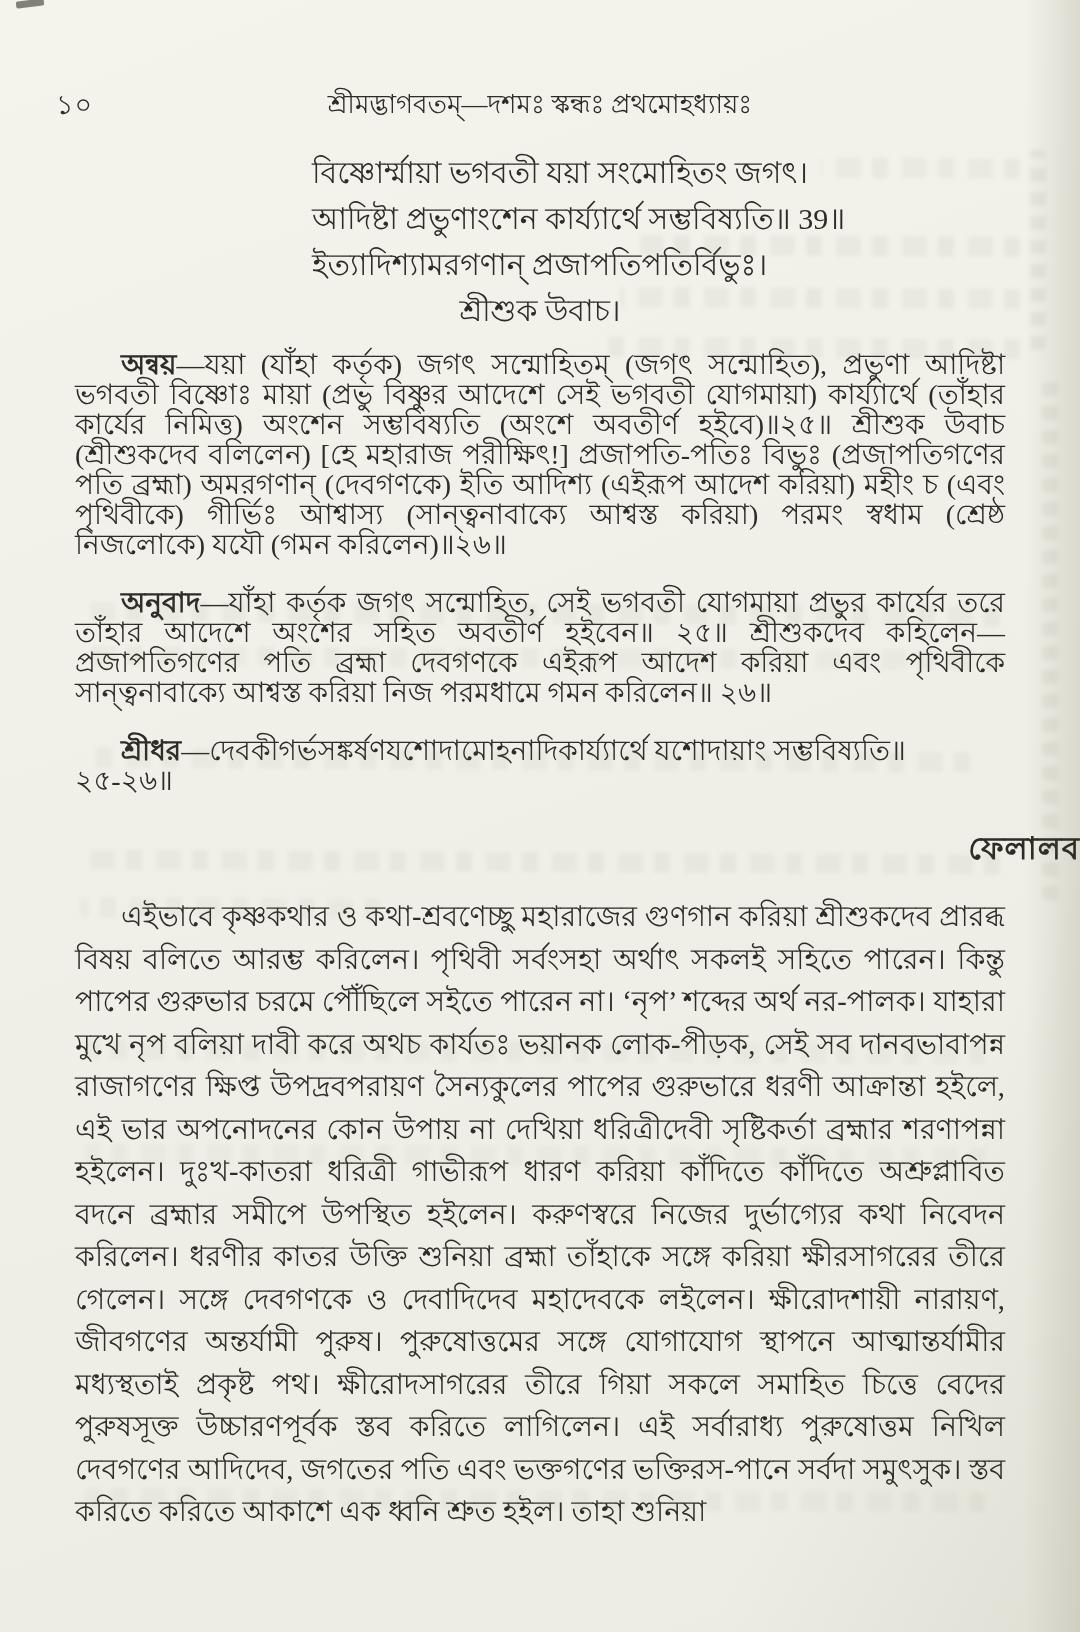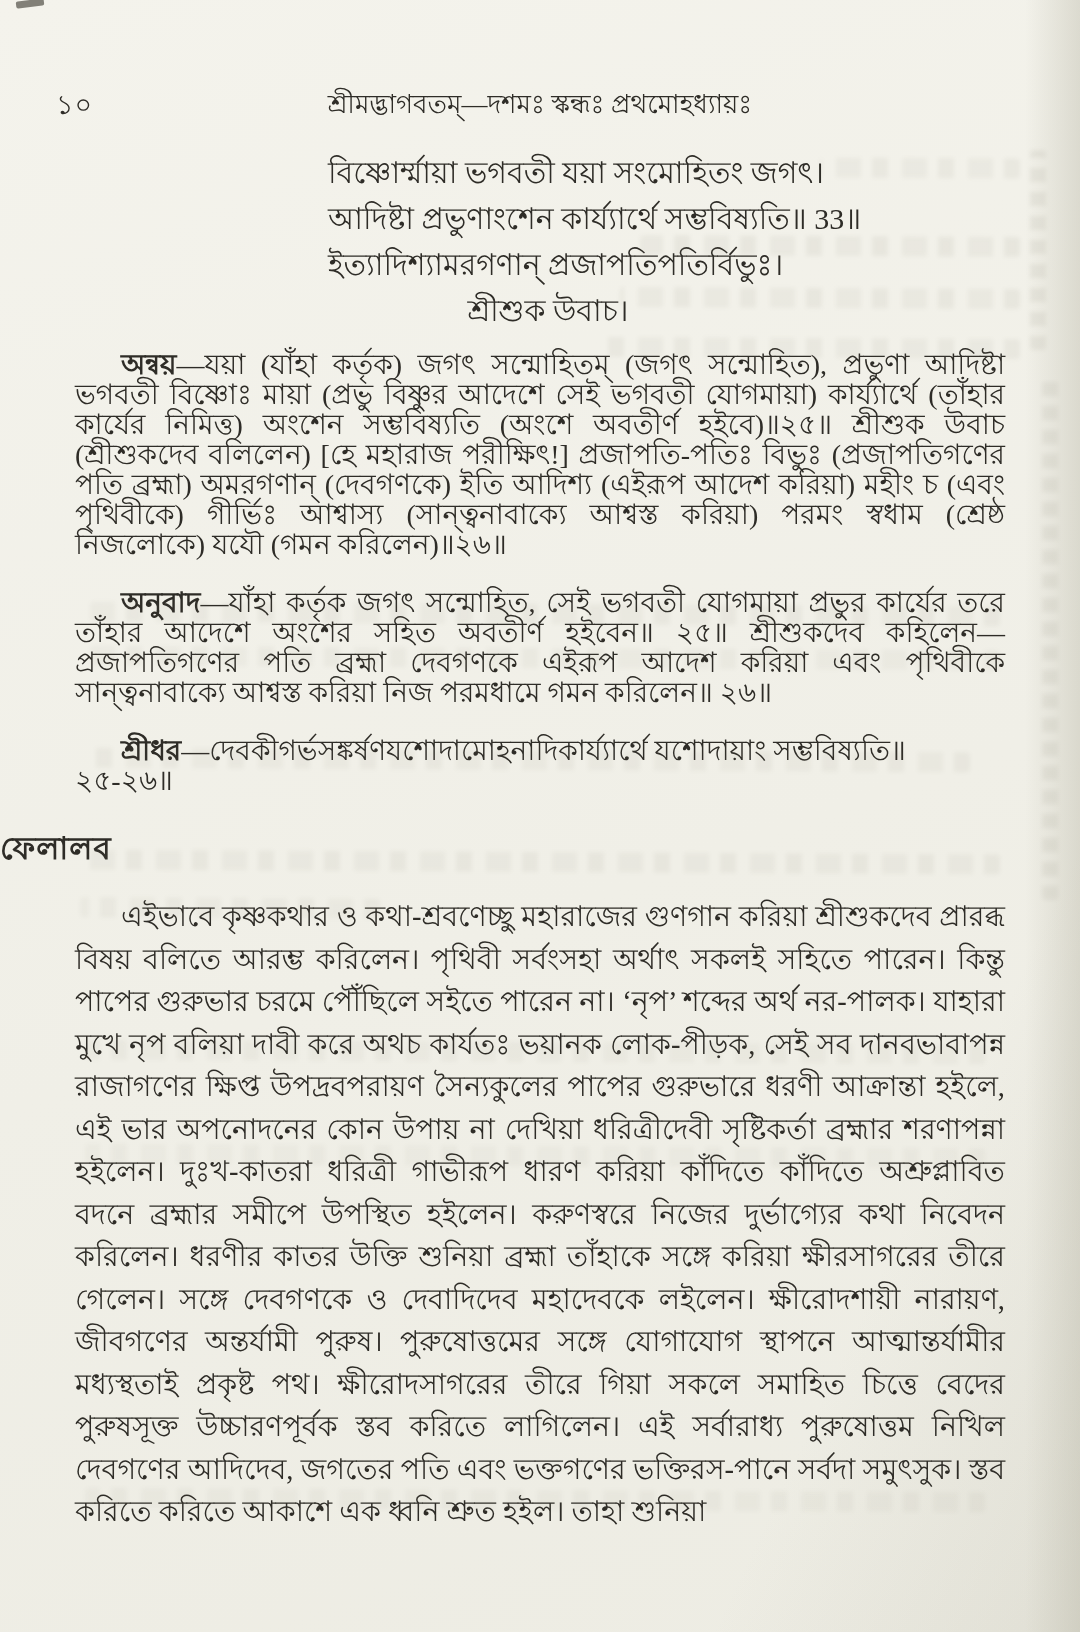--- a/index.html
+++ b/index.html
@@ -16,37 +16,37 @@
     background:
       linear-gradient(to left, rgba(185,183,167,.40), rgba(185,183,167,0) 55px),
       linear-gradient(115deg, rgba(0,0,0,0) 80%, rgba(178,176,160,.22)),
       linear-gradient(160deg,#f4f3ec 0%, #f0efe7 55%, #edece3 100%);
   }
   
   .header-row{position:relative;height:40px;margin-top:84px;}
   .page-number{position:absolute;left:56px;top:0;font-size:27px;letter-spacing:1px;}
   .header-title{text-align:center;font-size:26px;font-weight:400;}
   
-  .verse-block{margin-top:26px;font-size:30px;line-height:46px;font-weight:500;padding-left:16px;}
+  .verse-block{margin-top:26px;font-size:30px;line-height:46px;font-weight:500;}
   .verse-line{margin-left:312px;white-space:nowrap;}
   .verse-speaker{text-align:center;margin-left:0;}
   
   .para{
     width:930px;margin-left:75px;
     text-align:justify;
     font-size:28px;line-height:30px;
     font-weight:500;
   }
   .para.indent{text-indent:46px;}
   .p-anvaya{margin-top:16px;}
   .p-anuvada{margin-top:26px;}
   .p-sridhara{margin-top:24px;text-align:left;font-family:Liberation Serif, serif;}
   .bold-label{font-weight:700;}
   .section-heading{
-    text-align:left;
+    text-align:right;
     font-size:31px;font-weight:700;letter-spacing:1px;
   }
   .p-body{margin-top:20px;font-size:28.5px;line-height:42.5px;}
   
   .bleed{
     position:absolute;height:20px;border-radius:4px;
     background:repeating-linear-gradient(90deg,
       rgba(118,114,96,.55) 0 16px, rgba(118,114,96,0) 16px 27px,
       rgba(118,114,96,.45) 27px 52px, rgba(118,114,96,0) 52px 66px);
     filter:blur(2px);
@@ -86,21 +86,21 @@
   <div class="bleed-v" style="top:380px;left:1042px;height:520px;opacity:.16;"></div>
   <div class="bleed-v" style="top:150px;left:1030px;height:200px;opacity:.18;"></div>
 
   <div class="header-row">
     <span class="page-number">১০</span>
     <div class="header-title">শ্রীমদ্ভাগবতম্—দশমঃ স্কন্ধঃ প্রথমোহধ্যায়ঃ</div>
   </div>
 
   <div class="verse-block">
     <div class="verse-line">বিষ্ণোর্ম্মায়া ভগবতী যয়া সংমোহিতং জগৎ।</div>
-    <div class="verse-line">আদিষ্টা প্রভুণাংশেন কার্য্যার্থে সম্ভবিষ্যতি॥ 33॥</div>
+    <div class="verse-line">আদিষ্টা প্রভুণাংশেন কার্য্যার্থে সম্ভবিষ্যতি॥ 39॥</div>
     <div class="verse-line">ইত্যাদিশ্যামরগণান্ প্রজাপতিপতির্বিভুঃ।</div>
     <div class="verse-line verse-speaker">শ্রীশুক উবাচ।</div>
   </div>
 
   <p class="para indent p-anvaya"><span class="bold-label">অন্বয়</span><span>—যয়া (যাঁহা কর্তৃক) জগৎ সন্মোহিতম্ (জগৎ সন্মোহিত), প্রভুণা আদিষ্টা ভগবতী বিষ্ণোঃ মায়া (প্রভু বিষ্ণুর আদেশে সেই ভগবতী যোগমায়া) কার্য্যার্থে (তাঁহার কার্যের নিমিত্ত) অংশেন সম্ভবিষ্যতি (অংশে অবতীর্ণ হইবে)॥২৫॥ শ্রীশুক উবাচ (শ্রীশুকদেব বলিলেন) [হে মহারাজ পরীক্ষিৎ!] প্রজাপতি-পতিঃ বিভুঃ (প্রজাপতিগণের পতি ব্রহ্মা) অমরগণান্ (দেবগণকে) ইতি আদিশ্য (এইরূপ আদেশ করিয়া) মহীং চ (এবং পৃথিবীকে) গীর্ভিঃ আশ্বাস্য (সান্ত্বনাবাক্যে আশ্বস্ত করিয়া) পরমং স্বধাম (শ্রেষ্ঠ নিজলোকে) যযৌ (গমন করিলেন)॥২৬॥</span></p>
 
   <p class="para indent p-anuvada"><span class="bold-label">অনুবাদ</span><span>—যাঁহা কর্তৃক জগৎ সন্মোহিত, সেই ভগবতী যোগমায়া প্রভুর কার্যের তরে তাঁহার আদেশে অংশের সহিত অবতীর্ণ হইবেন॥ ২৫॥ শ্রীশুকদেব কহিলেন—প্রজাপতিগণের পতি ব্রহ্মা দেবগণকে এইরূপ আদেশ করিয়া এবং পৃথিবীকে সান্ত্বনাবাক্যে আশ্বস্ত করিয়া নিজ পরমধামে গমন করিলেন॥ ২৬॥</span></p>
 
   <p class="para indent p-sridhara"><span class="bold-label">শ্রীধর</span><span>—দেবকীগর্ভসঙ্কর্ষণযশোদামোহনাদিকার্য্যার্থে যশোদায়াং সম্ভবিষ্যতি॥ ২৫-২৬॥</span></p>
 

